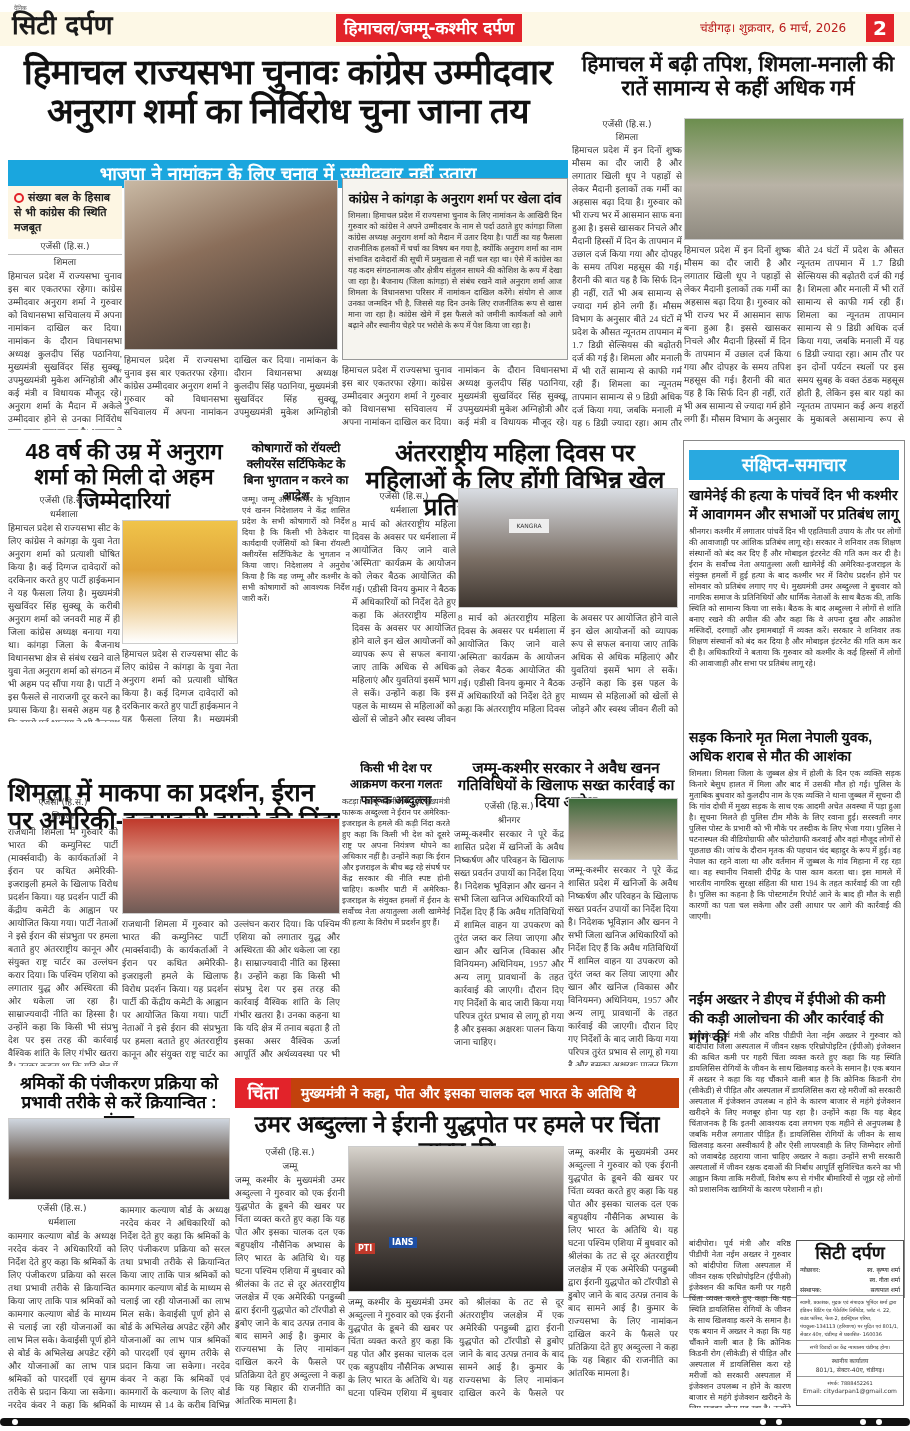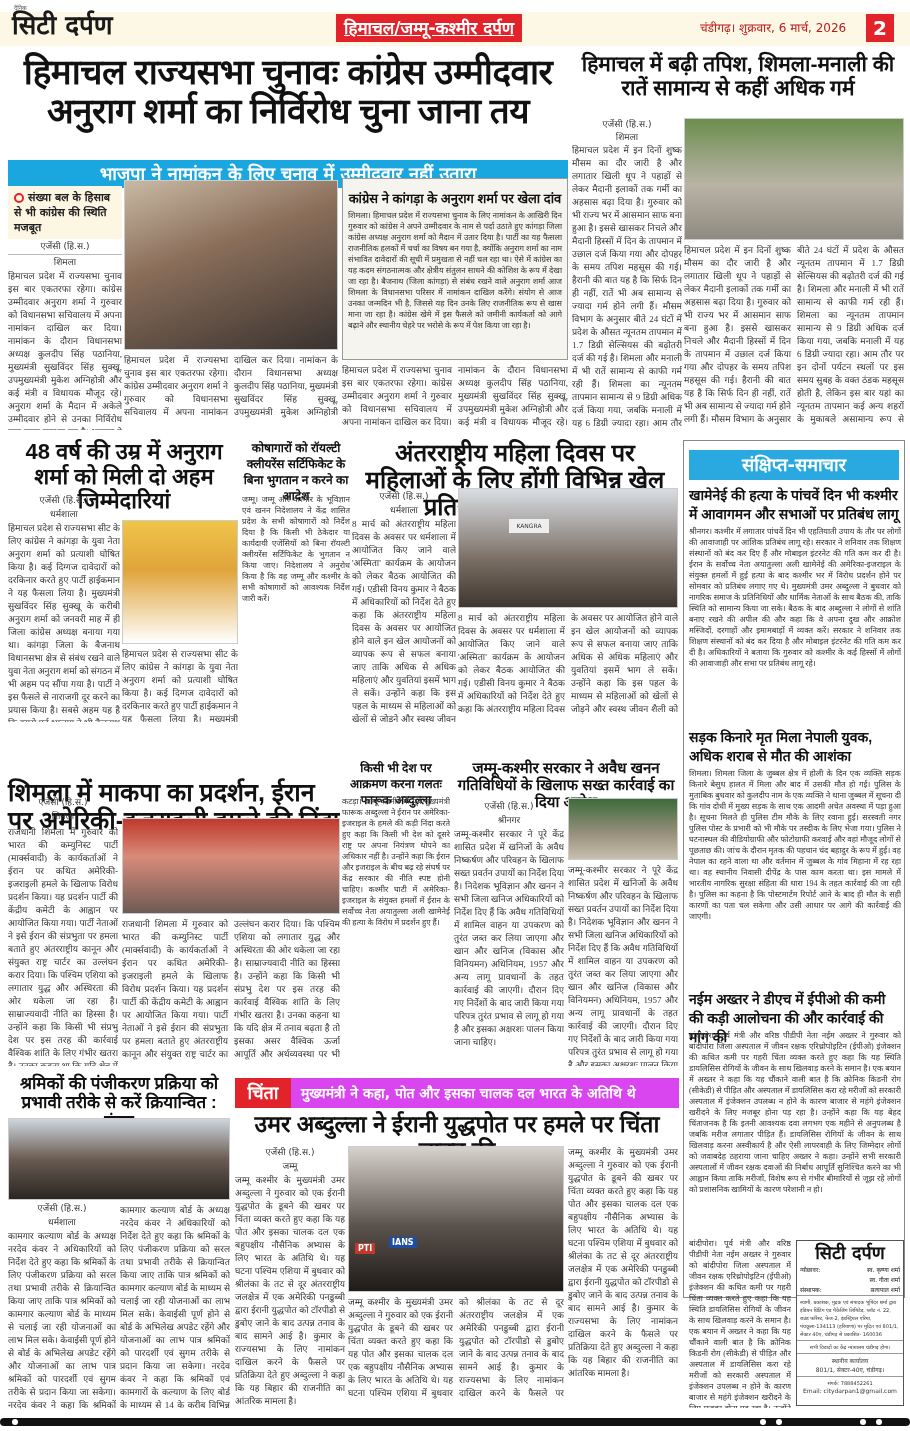--- a/index.html
+++ b/index.html
@@ -1,40 +1,40 @@
 <!DOCTYPE html>
 <html><head>
 <meta charset="utf-8">
 <style>
   * { box-sizing: border-box; margin: 0; padding: 0; }
   body { width: 910px; height: 1431px; background: #fff; font-family: "DejaVu Sans", sans-serif; color: #111; overflow: hidden; position: relative; }
   .abs { position: absolute; }
   .masthead-band { left: 0; top: 12px; width: 910px; height: 34px; background: #fdf8e6; }
   .logo { left: 12px; top: 10px; font-family: "DejaVu Serif", serif; font-weight: bold; font-size: 26px; color: #1a1a1a; line-height: 30px; }
   .logo-sub { left: 80px; top: 40px; font-size: 5px; color: #555; }
-  .section-banner { left: 336px; top: 14px; height: 28px; padding: 0 8px; background: #e2232a; color: #fff; font-weight: bold; font-size: 17px; line-height: 28px; text-decoration: underline; }
+  .section-banner { left: 336px; top: 14px; height: 28px; padding: 0 8px; background: #e2232a; color: #fff; font-weight: bold; font-size: 17px; line-height: 28px; }
   .dateline { left: 700px; top: 18px; font-size: 12px; color: #b91c1c; line-height: 20px; }
   .page-num { left: 866px; top: 14px; width: 28px; height: 28px; background: #e2232a; color: #fff; font-weight: bold; font-size: 20px; line-height: 28px; text-align: center; }
   .headline { font-family: "Liberation Sans", sans-serif; font-weight: bold; color: #111; line-height: 1.12; }
   .lead-hl { left: 8px; top: 52px; width: 560px; font-size: 35px; text-align: center; letter-spacing: -0.5px; }
   .right-hl { left: 572px; top: 52px; width: 332px; font-size: 21px; text-align: center; }
   .blue-bar { left: 8px; top: 148px; width: 560px; height: 28px; background: #1aa6de; color: #fff; font-weight: bold; font-size: 18px; line-height: 28px; text-align: center; margin-top: 12px; }
   .body-text { font-family: "Liberation Serif", serif; font-size: 9px; line-height: 13px; color: #333; text-align: justify; overflow: hidden; }
   .byline { font-size: 9px; color: #333; text-align: center; line-height: 13px; }
   .byline-rule { border-top: 1px solid #bbb; }
   .photo { overflow: hidden; border: 1px solid #ccc; }
   .callout { left: 8px; top: 186px; width: 114px; background: #fdf6e3; padding: 4px 6px; font-weight: bold; font-size: 11px; line-height: 15px; color: #222; }
   .callout .dot { display: inline-block; width: 10px; height: 10px; border: 2px solid #e2232a; border-radius: 50%; margin-right: 4px; vertical-align: middle; }
   .boxed { border: 1px solid #999; background: #f6f4ef; }
   .sub-hl { font-family: "Liberation Sans", sans-serif; font-weight: bold; font-size: 13px; text-align: center; line-height: 16px; color: #111; }
   .sm-box { left: 683px; top: 440px; width: 222px; height: 858px; border: 1px solid #888; background: #fff; }
   .sm-head { left: 689px; top: 450px; width: 210px; height: 30px; background: #29a9e0; color: #fff; font-weight: bold; font-size: 18px; text-align: center; line-height: 30px; }
   .sm-hl { font-family: "Liberation Sans", sans-serif; font-weight: bold; font-size: 14px; line-height: 19px; color: #111; }
   .chinta-tag { left: 235px; top: 1078px; width: 56px; height: 30px; background: #e2232a; color: #fff; font-size: 18px; line-height: 30px; text-align: center; font-weight: bold; }
-  .chinta-bar { left: 291px; top: 1078px; width: 388px; height: 30px; background: #d946ef; color: #fff; font-size: 14px; font-weight: bold; line-height: 30px; padding-left: 10px; white-space: nowrap; overflow: hidden; }
+  .chinta-bar { left: 291px; top: 1078px; width: 388px; height: 30px; background: #c2410c; color: #fff; font-size: 14px; font-weight: bold; line-height: 30px; padding-left: 10px; white-space: nowrap; overflow: hidden; }
   .imprint { left: 796px; top: 1240px; width: 108px; height: 166px; border: 1px solid #555; background: #fff; }
   .imprint-logo { font-family: "DejaVu Serif", serif; font-weight: bold; font-size: 18px; text-align: center; line-height: 24px; }
   .imprint-row { display: flex; justify-content: space-between; font-size: 6px; line-height: 10px; padding: 0 3px; }
   .imprint-small { font-size: 5px; line-height: 8px; padding: 2px 3px; border-top: 1px solid #999; color: #333; }
   .footer-rule { left: 0; top: 1418px; width: 910px; height: 8px; background: #111; border-radius: 4px; }
   .footer-dot { width: 6px; height: 6px; background: #fff; border-radius: 50%; top: 1419px; }
   .ph-bg1 { background: linear-gradient(160deg,#c9b9a4 0%,#8a6e5a 40%,#3a3330 100%); }
   .ph-bg2 { background: linear-gradient(180deg,#6c8e4e 0%,#b9b3a6 55%,#8f8a80 100%); }
   .ph-bg3 { background: linear-gradient(180deg,#f0c44a 0%,#e0a43a 40%,#fff 100%); }
   .ph-bg4 { background: linear-gradient(180deg,#d9dde3 0%,#7a6e64 60%,#3e3630 100%); }

